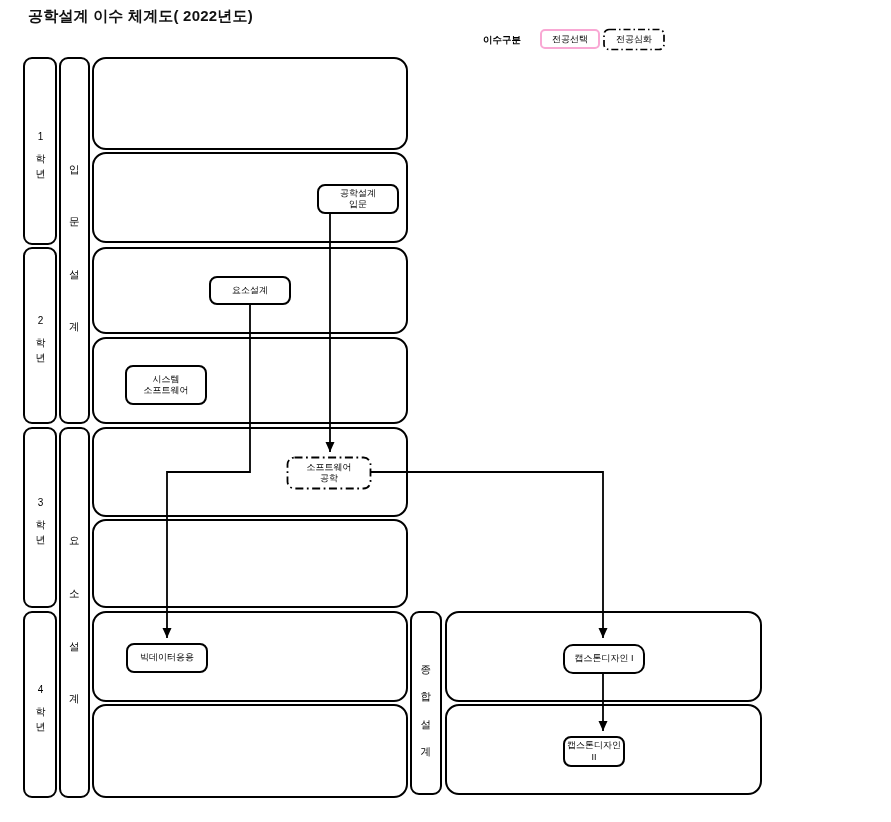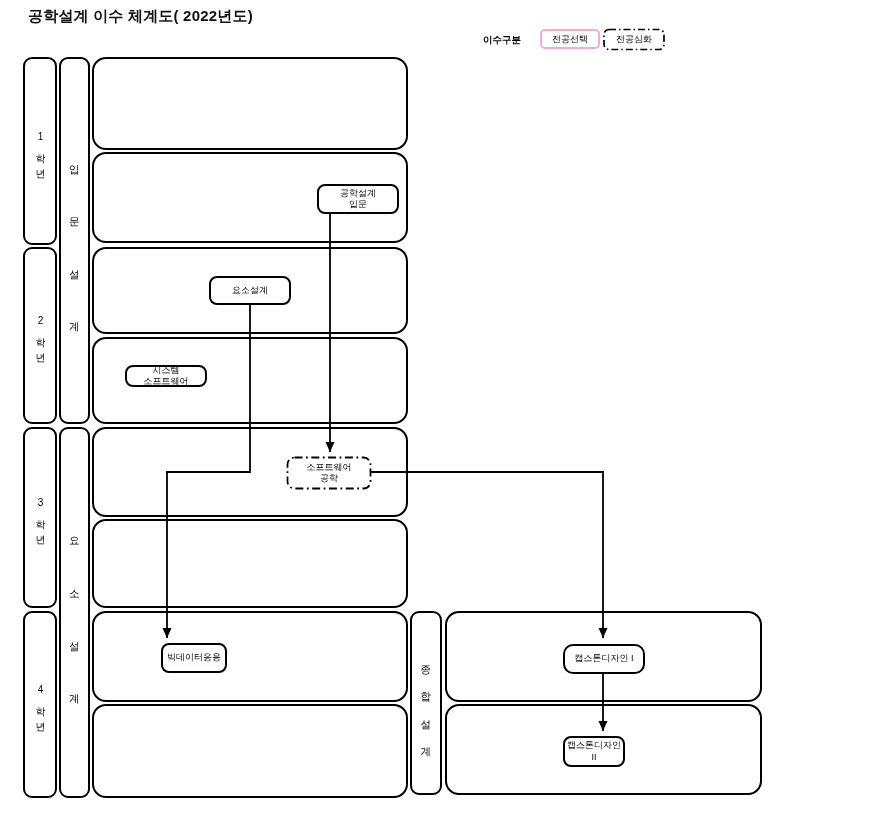--- a/index.html
+++ b/index.html
@@ -88,21 +88,21 @@
     <path d="M250 305 L250 472 L167 472 L167 638" fill="none" stroke="#000" stroke-width="1.8" marker-end="url(#ah)"></path>
     <path d="M371 472 L603 472 L603 638" fill="none" stroke="#000" stroke-width="1.8" marker-end="url(#ah)"></path>
     <path d="M603 674 L603 731" fill="none" stroke="#000" stroke-width="1.8" marker-end="url(#ah)"></path>
     <rect x="604" y="29.5" width="60" height="20" rx="5" fill="none" stroke="#000" stroke-width="1.7" stroke-dasharray="7 3 1.5 3"></rect>
     <rect x="287.5" y="457.5" width="83" height="31" rx="7" fill="none" stroke="#000" stroke-width="1.8" stroke-dasharray="8 3.5 1.8 3.5"></rect>
   </svg>
 
   <div class="abs course" style="left:289px;top:184px;width:82px;height:30px;margin-left:28px;">공학설계
 입문</div>
   <div class="abs course" style="left:209px;top:276px;width:82px;height:29px;">요소설계</div>
-  <div class="abs course" style="left:125px;top:365px;width:82px;height:22px;">시스템
+  <div class="abs course" style="left:125px;top:365px;width:82px;height:40px;">시스템
 소프트웨어</div>
   <div class="abs course-ghost" style="left:287px;top:457px;width:84px;height:32px;">소프트웨어
 공학</div>
-  <div class="abs course" style="left:126px;top:643px;width:66px;height:30px;margin-left:35px;">빅데이터응용</div>
+  <div class="abs course" style="left:126px;top:643px;width:82px;height:30px;">빅데이터응용</div>
   <div class="abs course" style="left:563px;top:644px;width:82px;height:30px;border-radius:10px;">캡스톤디자인 I</div>
   <div class="abs course" style="left:563px;top:736px;width:62px;height:31px;">캡스톤디자인 II</div>
 
 </div>
 
 </body></html>

